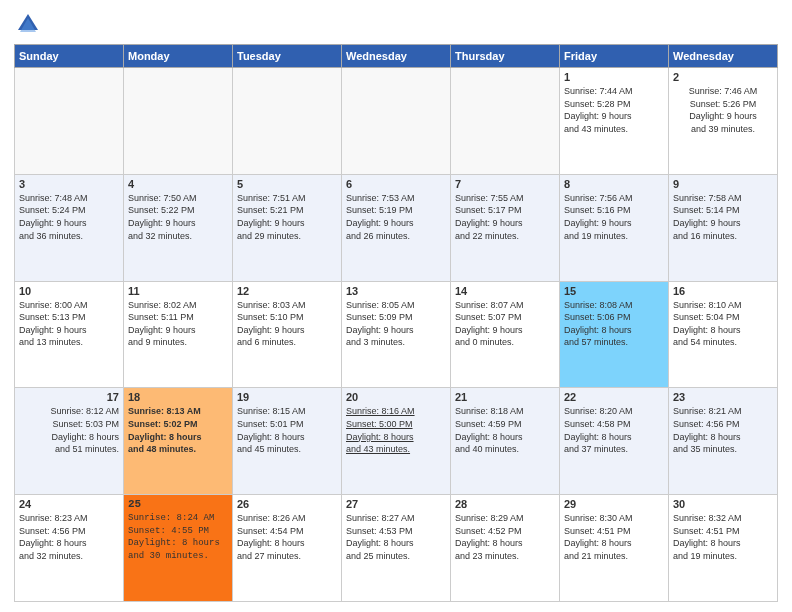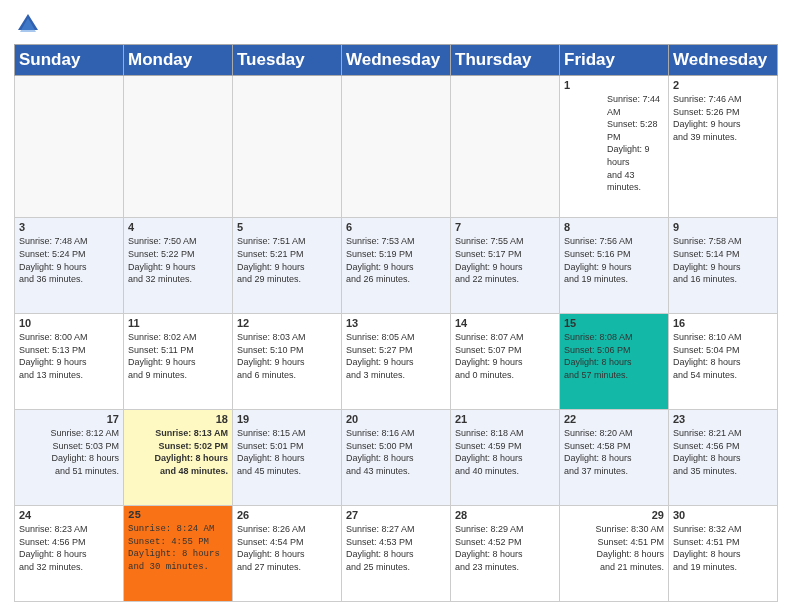--- a/index.html
+++ b/index.html
@@ -53,21 +53,21 @@
     }
     .calendar {
       width: 100%;
       border-collapse: collapse;
       flex: 1;
       table-layout: fixed;
     }
     .calendar thead tr th {
       background-color: #3060b0;
       color: #fff;
-      font-size: 17px;
+      font-size: 11px;
       font-weight: bold;
       padding: 5px 4px;
       text-align: left;
       border: 1px solid #aaa;
     }
     .calendar tbody tr td {
       vertical-align: top;
       border: 1px solid #ccc;
       padding: 3px 4px;
       font-size: 9.5px;
@@ -131,28 +131,28 @@
     </thead>
     <tbody id="calendar-body">
     <tr>
           <td class="empty"></td>
           <td class="empty"></td>
           <td class="empty"></td>
           <td class="empty"></td>
           <td class="empty"></td>
           <td style="background: rgb(255, 255, 255);">
             <span class="day-number">1</span>
-            <div class="day-info" style="white-space: pre-line; margin-left: 43px;">Sunrise: 7:44 AM
+            <div class="day-info" style="white-space: pre-line;">Sunrise: 7:44 AM
 Sunset: 5:28 PM
 Daylight: 9 hours
 and 43 minutes.</div>
           </td>
           <td style="background: rgb(255, 255, 255);">
             <span class="day-number">2</span>
-            <div class="day-info" style="white-space: pre-line;">Sunrise: 7:46 AM
+            <div class="day-info" style="white-space: pre-line; text-align: center;">Sunrise: 7:46 AM
 Sunset: 5:26 PM
 Daylight: 9 hours
 and 39 minutes.</div>
           </td>
         </tr>
         <tr>
           <td style="background: rgb(238, 242, 250);">
             <span class="day-number">3</span>
             <div class="day-info" style="white-space: pre-line;">Sunrise: 7:48 AM
 Sunset: 5:24 PM
@@ -220,32 +220,32 @@
           <td style="background: rgb(255, 255, 255);">
             <span class="day-number">12</span>
             <div class="day-info" style="white-space: pre-line;">Sunrise: 8:03 AM
 Sunset: 5:10 PM
 Daylight: 9 hours
 and 6 minutes.</div>
           </td>
           <td style="background: rgb(255, 255, 255);">
             <span class="day-number">13</span>
             <div class="day-info" style="white-space: pre-line;">Sunrise: 8:05 AM
-Sunset: 5:27 PM
+Sunset: 5:09 PM
 Daylight: 9 hours
 and 3 minutes.</div>
           </td>
           <td style="background: rgb(255, 255, 255);">
             <span class="day-number">14</span>
             <div class="day-info" style="white-space: pre-line;">Sunrise: 8:07 AM
 Sunset: 5:07 PM
 Daylight: 9 hours
 and 0 minutes.</div>
           </td>
-          <td style="background: #14b8a6;">
+          <td style="background: #7dd3fc;">
             <span class="day-number">15</span>
             <div class="day-info" style="white-space: pre-line;">Sunrise: 8:08 AM
 Sunset: 5:06 PM
 Daylight: 8 hours
 and 57 minutes.</div>
           </td>
           <td style="background: rgb(255, 255, 255);">
             <span class="day-number">16</span>
             <div class="day-info" style="white-space: pre-line;">Sunrise: 8:10 AM
 Sunset: 5:04 PM
@@ -254,37 +254,37 @@
           </td>
         </tr>
         <tr>
           <td style="background: rgb(238, 242, 250); text-align: right;">
             <span class="day-number">17</span>
             <div class="day-info" style="white-space: pre-line;">Sunrise: 8:12 AM
 Sunset: 5:03 PM
 Daylight: 8 hours
 and 51 minutes.</div>
           </td>
-          <td style="background: #fef9c3; text-align: right;">
+          <td style="background: #fdba74;">
             <span class="day-number">18</span>
             <div class="day-info" style="white-space: pre-line; font-weight: bold;">Sunrise: 8:13 AM
 Sunset: 5:02 PM
 Daylight: 8 hours
 and 48 minutes.</div>
           </td>
           <td style="background: rgb(238, 242, 250);">
             <span class="day-number">19</span>
             <div class="day-info" style="white-space: pre-line;">Sunrise: 8:15 AM
 Sunset: 5:01 PM
 Daylight: 8 hours
 and 45 minutes.</div>
           </td>
           <td style="background: rgb(238, 242, 250);">
             <span class="day-number">20</span>
-            <div class="day-info" style="white-space: pre-line;">Sunrise: 8:16 AM
+            <div class="day-info" style="white-space: pre-line; text-decoration: underline;">Sunrise: 8:16 AM
 Sunset: 5:00 PM
 Daylight: 8 hours
 and 43 minutes.</div>
           </td>
           <td style="background: rgb(238, 242, 250);">
             <span class="day-number">21</span>
             <div class="day-info" style="white-space: pre-line;">Sunrise: 8:18 AM
 Sunset: 4:59 PM
 Daylight: 8 hours
 and 40 minutes.</div>
@@ -333,21 +333,21 @@
 Daylight: 8 hours
 and 25 minutes.</div>
           </td>
           <td style="background: rgb(255, 255, 255);">
             <span class="day-number">28</span>
             <div class="day-info" style="white-space: pre-line;">Sunrise: 8:29 AM
 Sunset: 4:52 PM
 Daylight: 8 hours
 and 23 minutes.</div>
           </td>
-          <td style="background: rgb(255, 255, 255); text-align: right;">
+          <td style="background: rgb(255, 255, 255);">
             <span class="day-number">29</span>
             <div class="day-info" style="white-space: pre-line;">Sunrise: 8:30 AM
 Sunset: 4:51 PM
 Daylight: 8 hours
 and 21 minutes.</div>
           </td>
           <td style="background: rgb(255, 255, 255);">
             <span class="day-number">30</span>
             <div class="day-info" style="white-space: pre-line;">Sunrise: 8:32 AM
 Sunset: 4:51 PM

